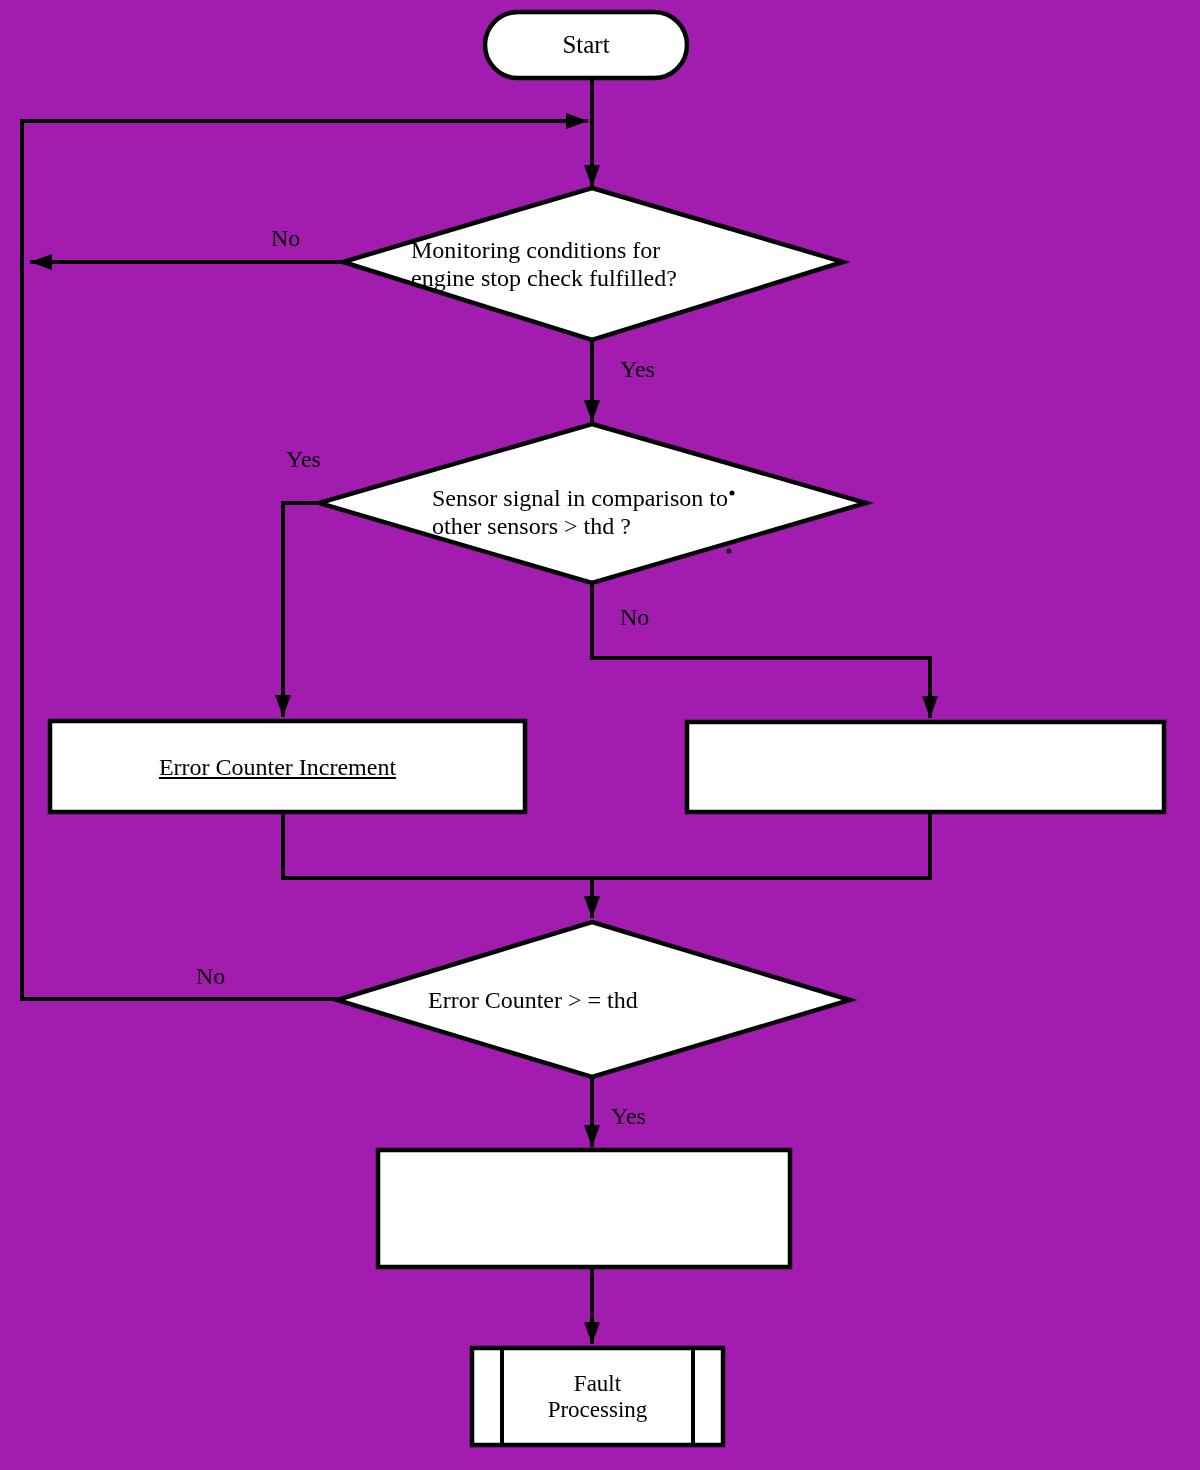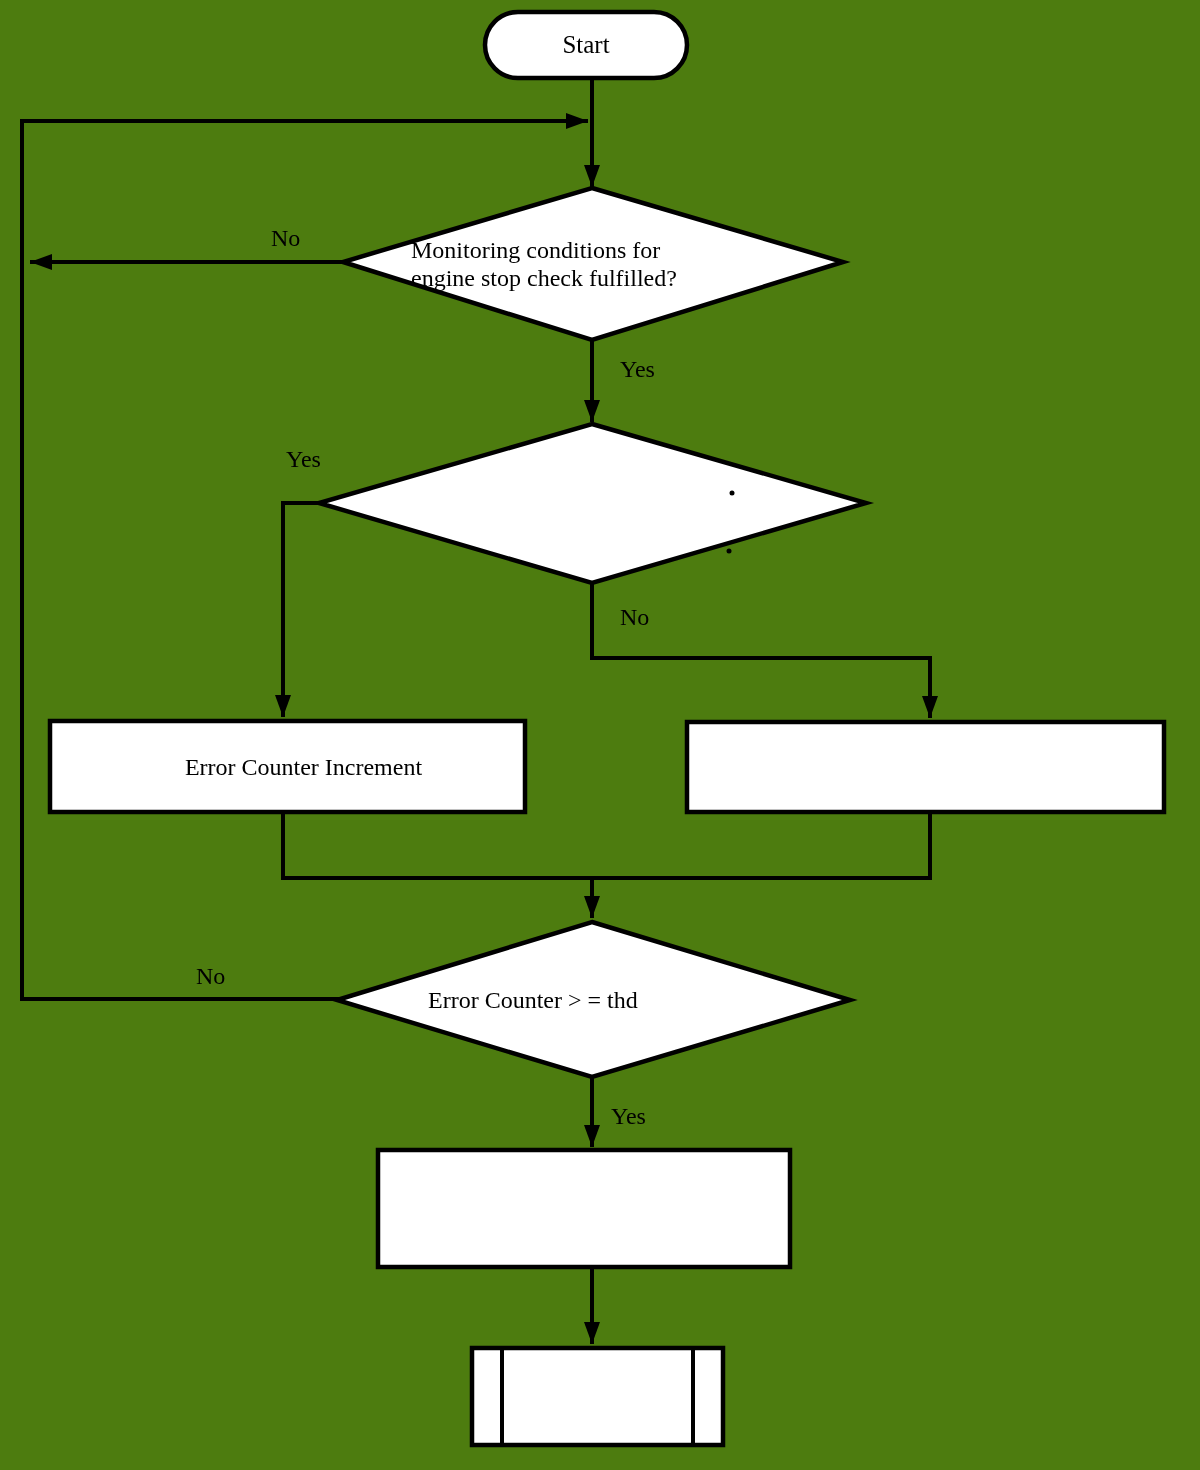--- a/index.html
+++ b/index.html
@@ -1,20 +1,20 @@
 <!DOCTYPE html>
 <html><head>
 <meta charset="utf-8">
 <style>
   html, body { margin: 0; padding: 0; background: #ffffff; }
   .canvas {
     position: relative;
     width: 1200px;
     height: 1470px;
-    background: #4d7c0f;
+    background: #a21caf;
     font-family: "Liberation Serif", "DejaVu Serif", serif;
     color: #000000;
     overflow: hidden;
   }
   .canvas svg { position: absolute; top: 0; left: 0; }
   .lbl {
     position: absolute;
     font-size: 24px;
     line-height: 28px;
     white-space: pre-line;
@@ -64,27 +64,31 @@
 
     <circle cx="732" cy="493" r="2.5" fill="#000"></circle>
     <circle cx="729" cy="551" r="2.5" fill="#000"></circle>
   </svg>
 
   <div class="lbl center" style="left:485px; top:12px; width:202px; height:66px; font-size:25px;">Start</div>
 
   <div class="lbl" style="left:411px; top:236px; width:380px; text-align:left;">Monitoring  conditions for
 engine stop check fulfilled?</div>
 
+  <div class="lbl" style="left:432px; top:484px; width:400px; text-align:left;">Sensor signal in comparison to
+other sensors &gt; thd ?</div>
 
-  <div class="lbl center" style="left:66px; top:721px; width:475px; height:91px;">Error Counter Increment</div>
+  <div class="lbl center" style="left:40px; top:721px; width:475px; height:91px;text-decoration:underline;">Error Counter Increment</div>
 
 
   <div class="lbl" style="left:428px; top:986px;">Error Counter &gt; = thd</div>
 
 
+  <div class="lbl center" style="left:502px; top:1348px; width:191px; height:97px; font-size:23px; line-height:26px;">Fault
+Processing</div>
 
   <div class="lbl edge-lbl" style="left:271px; top:226px;">No</div>
 
   <div class="lbl edge-lbl" style="left:620px; top:357px;">Yes</div>
 
   <div class="lbl edge-lbl" style="left:286px; top:447px;">Yes</div>
 
   <div class="lbl edge-lbl" style="left:620px; top:605px;">No</div>
 
   <div class="lbl edge-lbl" style="left:196px; top:964px;">No</div>

